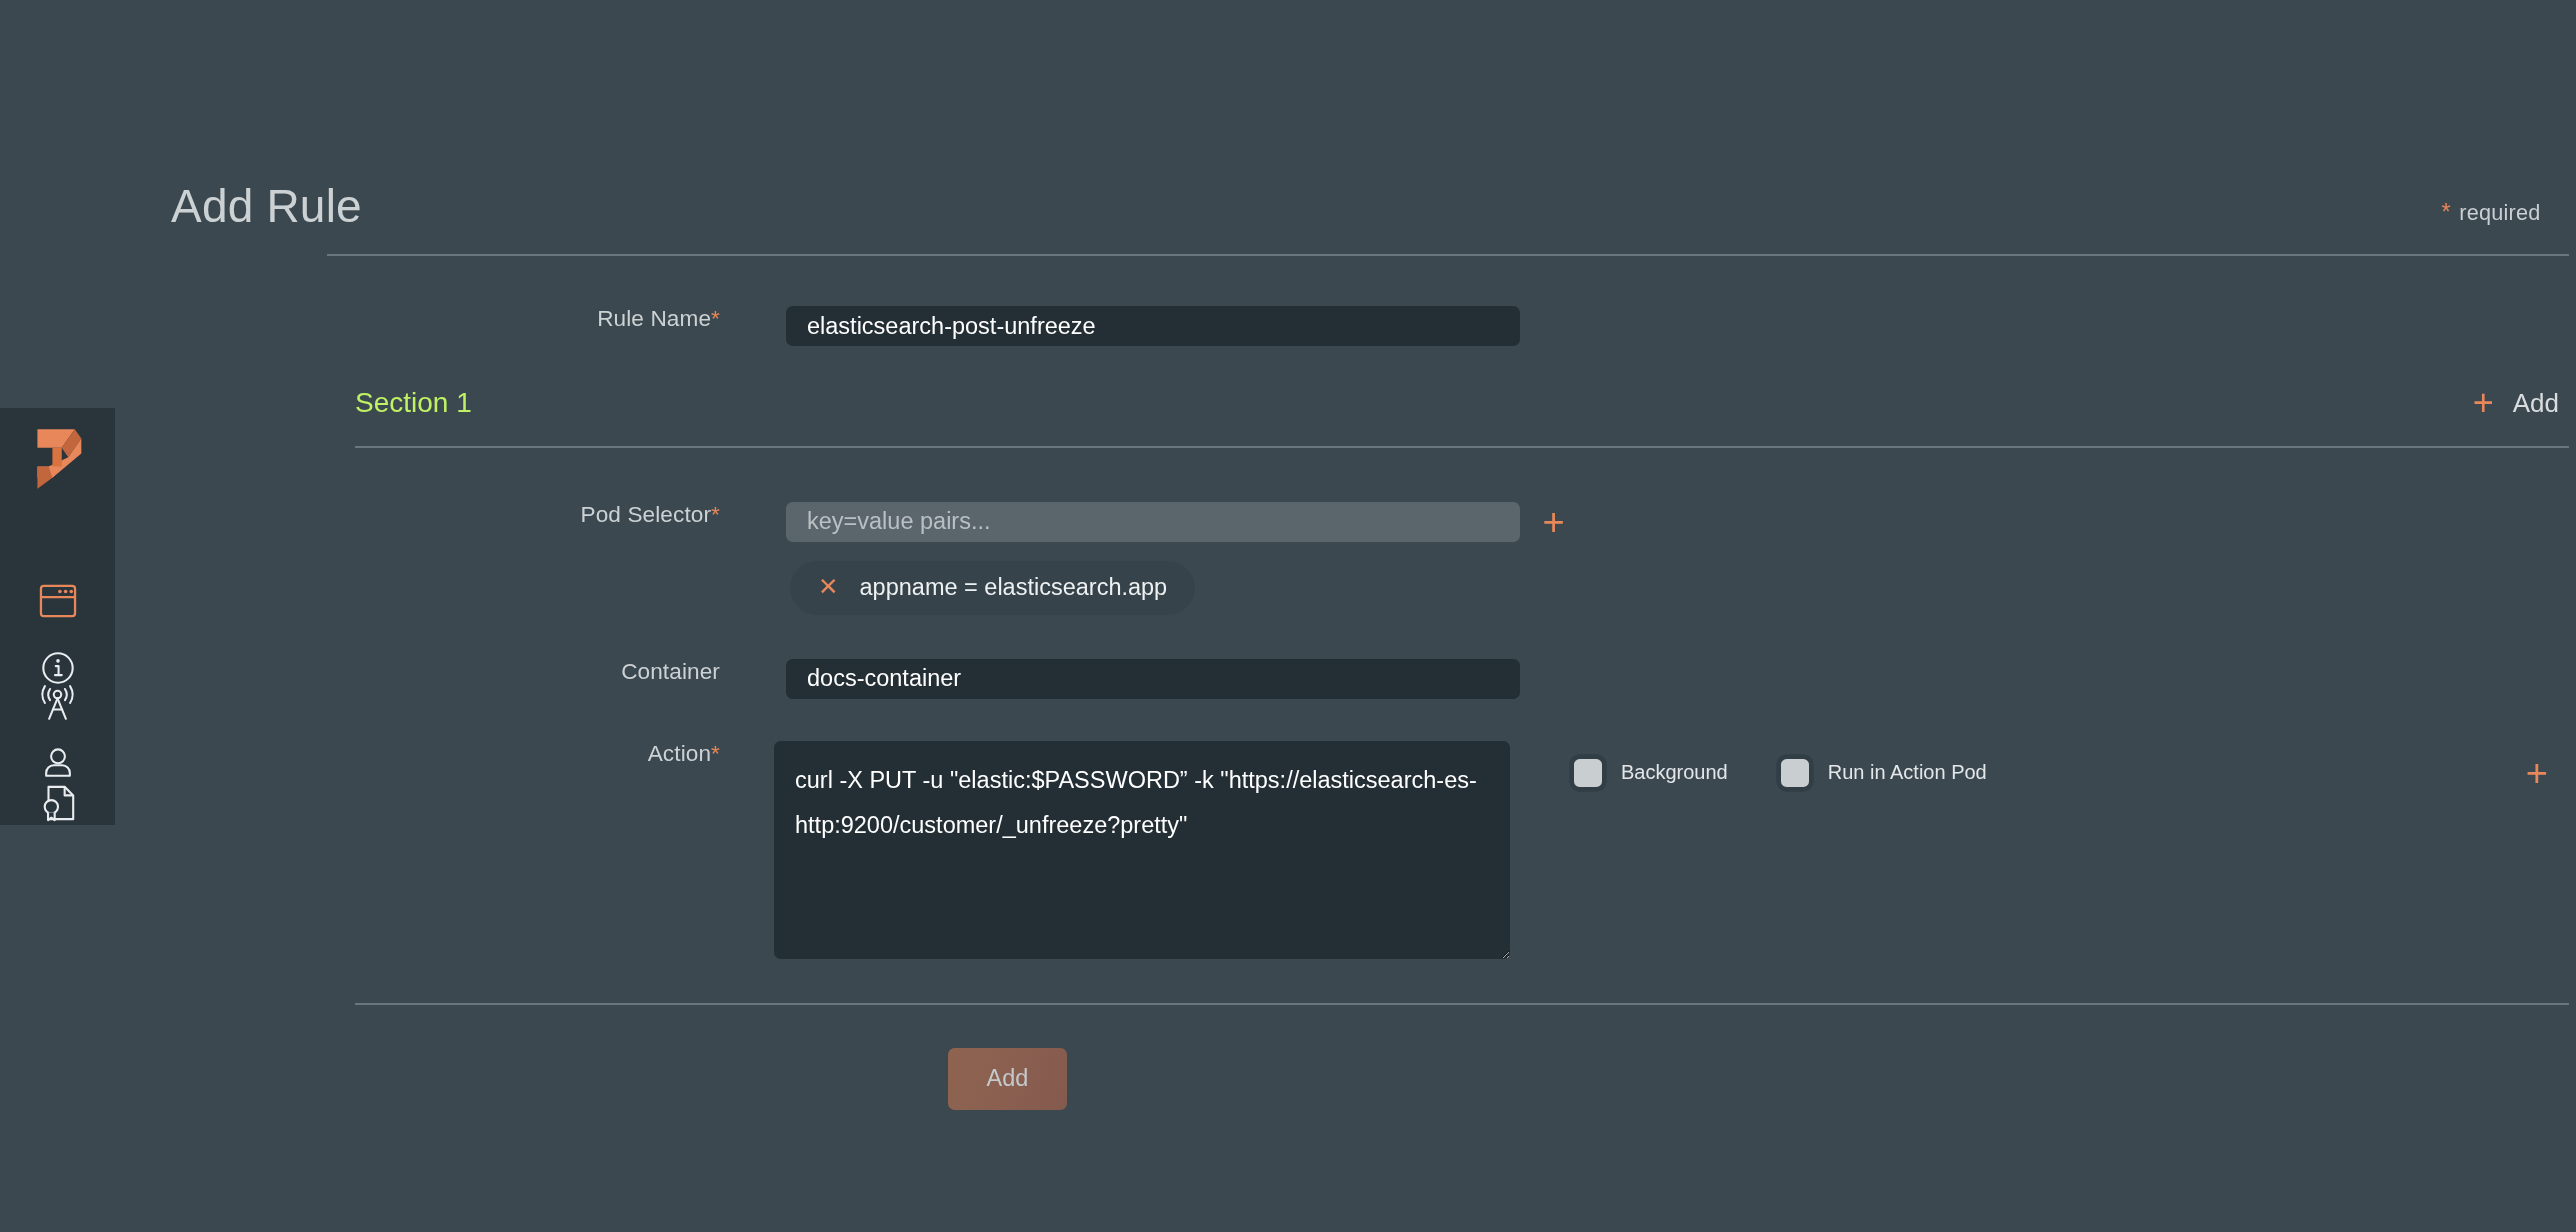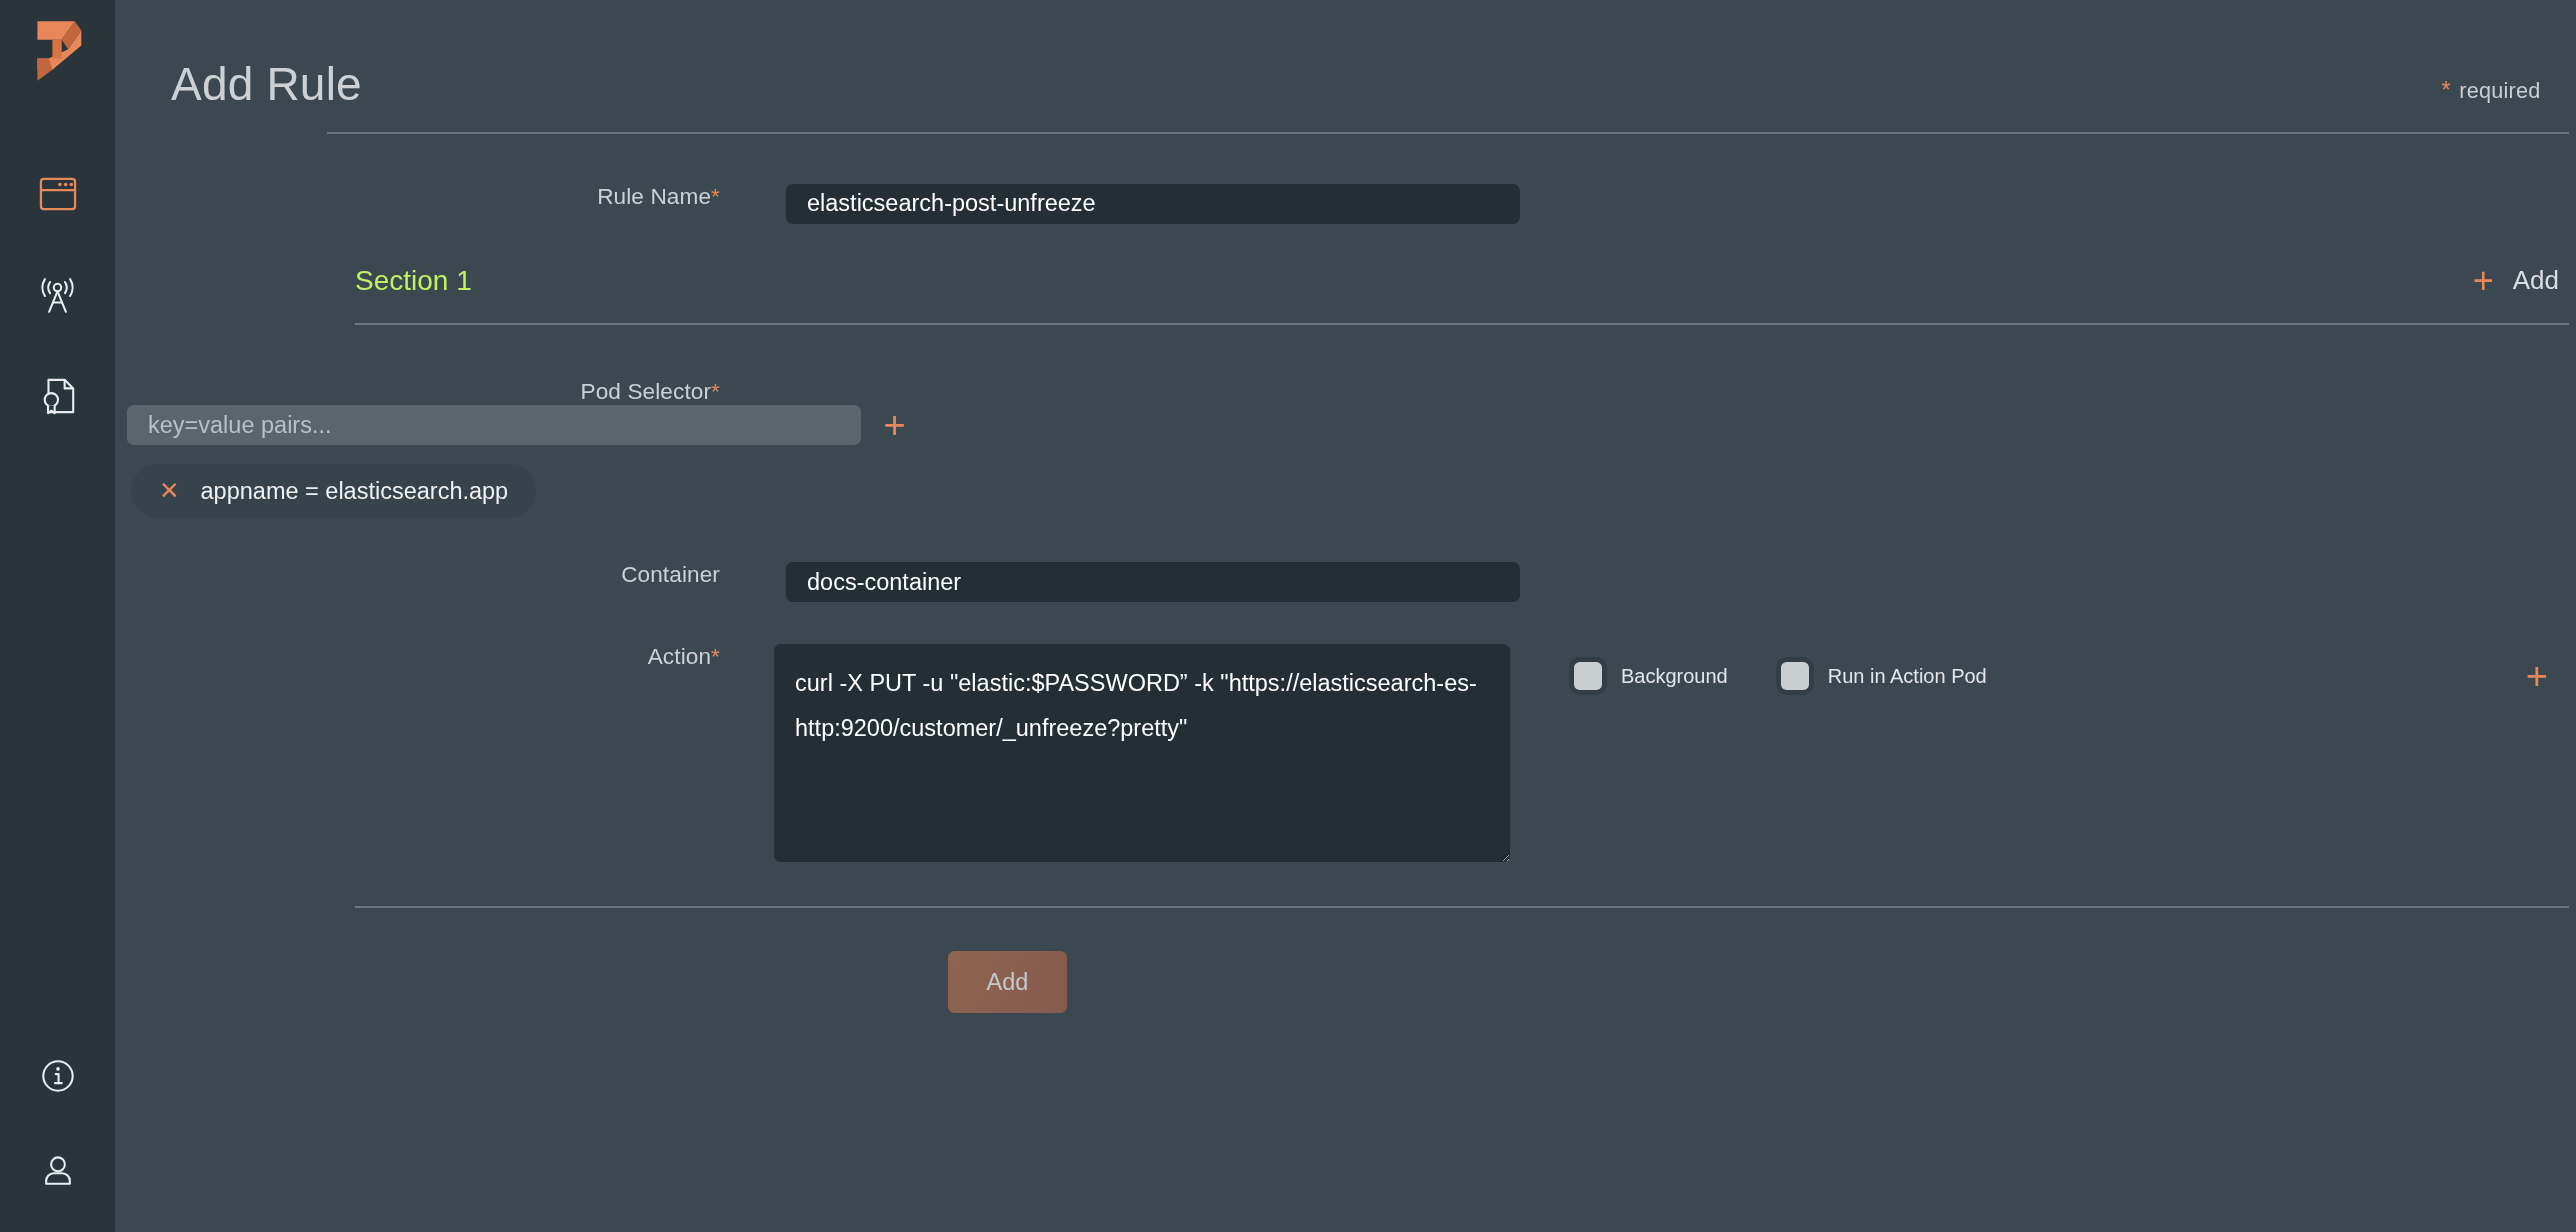--- a/index.html
+++ b/index.html
@@ -12,20 +12,21 @@
     height: 1232px;
     overflow: hidden;
     font-family: "Liberation Sans", sans-serif;
     color: #d7dbdd;
     -webkit-font-smoothing: antialiased;
   }
   .app {
     display: flex;
     width: 2576px;
     height: 1232px;
+    align-items: center;
   }
 
   
   .sidebar {
     width: 115px;
     min-width: 115px;
     background: #2a353b;
     display: flex;
     flex-direction: column;
     align-items: center;
@@ -188,21 +189,21 @@
   }
   .add-link .plus-sign { color: #e8875a; font-size: 36px; line-height: 1; font-weight: 300; }
 
   .section-rule {
     height: 1.9px;
     background: #6b767c;
     margin: 24.5px 7.5px 0 240px;
   }
 
   
-  .row-pod { padding-top: 54px; flex-direction: column; }
+  .row-pod { padding-top: 54px; }
   .pod-wrap { display: flex; align-items: center; gap: 22.6px; }
   .chip {
     display: inline-flex;
     align-items: center;
     gap: 21px;
     background: #37434a;
     border-radius: 32px;
     height: 54px;
     padding: 0 28px;
     margin-top: 19px;

